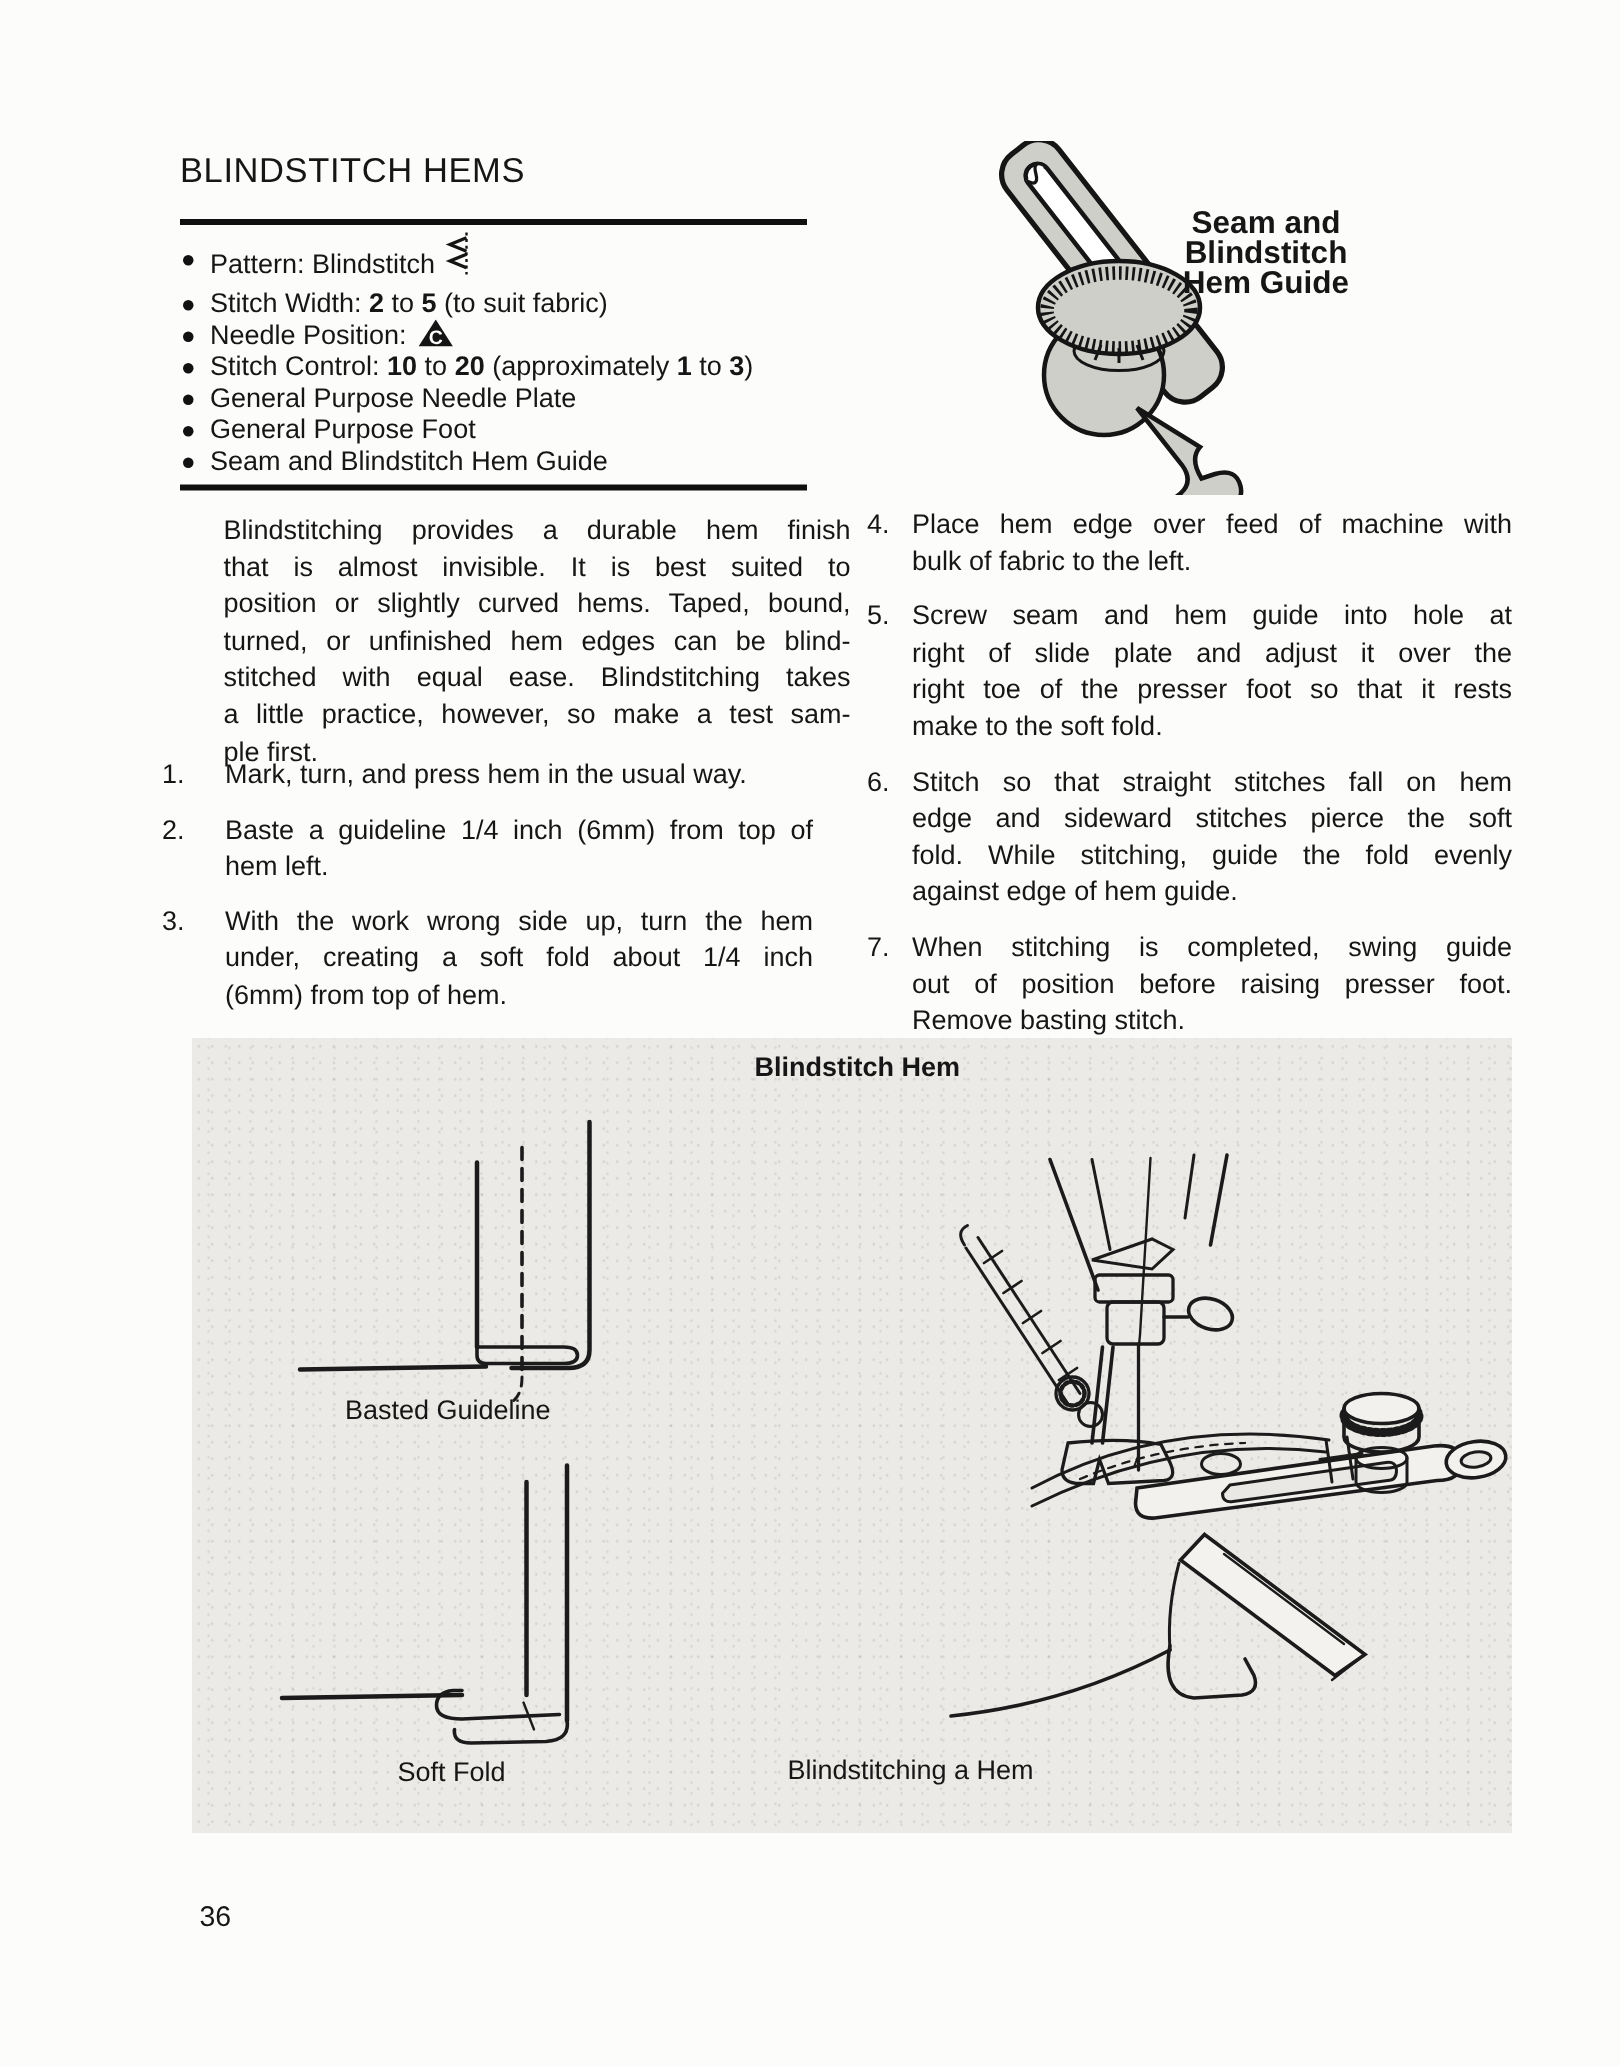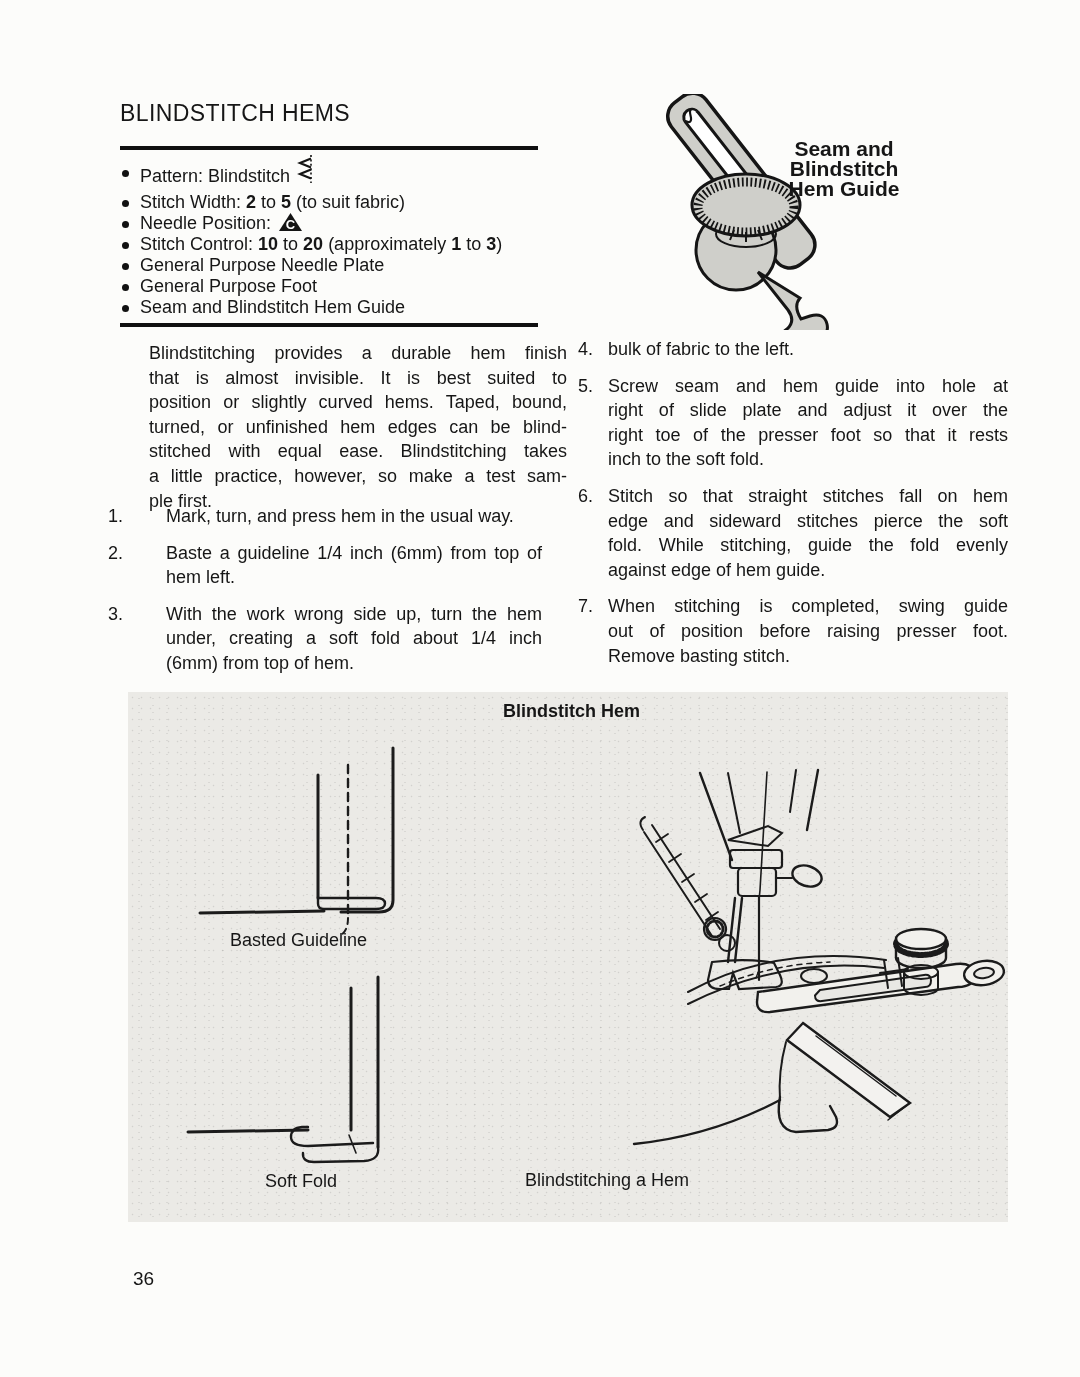--- a/index.html
+++ b/index.html
@@ -27,21 +27,21 @@
   .jline{text-align:justify;text-align-last:justify;}
   .jline.last{text-align-last:left;}
   .body-text{font-size:18px;line-height:24.6px;margin-left:28px;}
   .intro{left:121px;top:341px;width:418px;}
   
   .steps{margin:0;padding:0;list-style:none;}
   .steps li{display:flex;margin-bottom:12px;}
   .steps .num{flex:0 0 auto;}
   .steps-left{left:108px;top:504px;width:434px;}
   .steps-left .num{width:42px;}
-  .steps-left .stext{width:392px;margin-left:16px;}
+  .steps-left .stext{width:392px;}
   .steps-right{left:578px;top:337px;width:430px;}
   .steps-right .num{width:30px;}
   .steps-right .stext{width:400px;}
   
   .guide-caption{left:744px;top:139px;width:200px;text-align:center;font-weight:700;font-size:21px;line-height:20px;}
   
   .panel{
     left:128px;top:692px;width:880px;height:530px;
     background-color:#ebeae6;
     background-image:
@@ -147,30 +147,31 @@
         <div class="jline">under, creating a soft fold about 1/4 inch</div>
         <div class="jline last">(6mm) from top of hem.</div>
       </span>
     </li>
 </ol>
 
 <ol class="abs steps steps-right body-text">
   <li>
       <span class="num">4.</span>
       <span class="stext">
+        <div class="jline">Place hem edge over feed of machine with</div>
         <div class="jline last">bulk of fabric to the left.</div>
       </span>
     </li>
   <li>
       <span class="num">5.</span>
       <span class="stext">
         <div class="jline">Screw seam and hem guide into hole at</div>
         <div class="jline">right of slide plate and adjust it over the</div>
         <div class="jline">right toe of the presser foot so that it rests</div>
-        <div class="jline last">inch to the soft fold.</div>
+        <div class="jline last">make to the soft fold.</div>
       </span>
     </li>
   <li>
       <span class="num">6.</span>
       <span class="stext">
         <div class="jline">Stitch so that straight stitches fall on hem</div>
         <div class="jline">edge and sideward stitches pierce the soft</div>
         <div class="jline">fold. While stitching, guide the fold evenly</div>
         <div class="jline last">against edge of hem guide.</div>
       </span>

